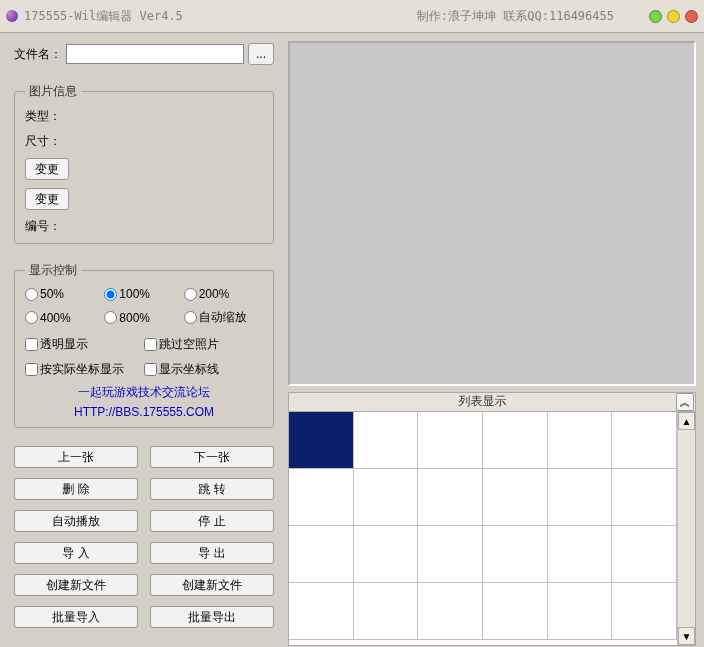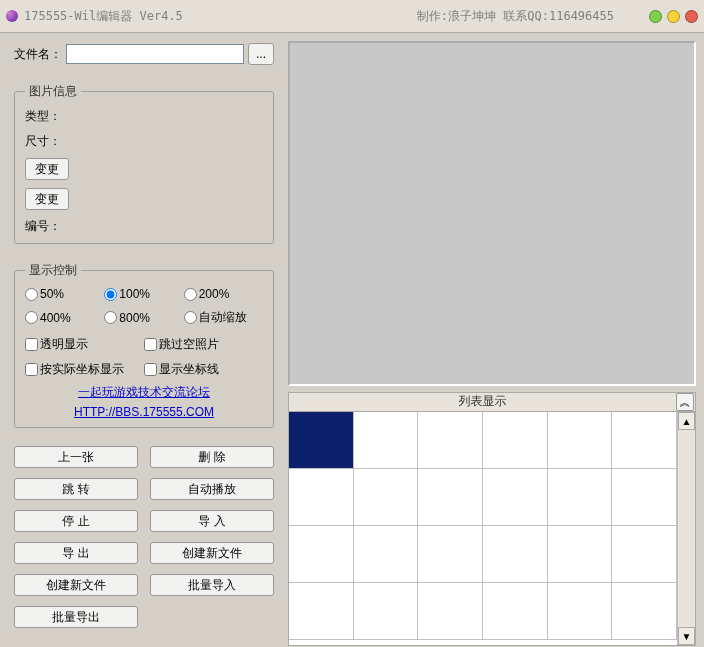--- a/index.html
+++ b/index.html
@@ -15,21 +15,21 @@
 .row { display: flex; align-items: center; gap: 4px; }
 fieldset { border: 1px solid #a0a0a0; border-radius: 3px; padding: 8px 10px; }
 legend { padding: 0 4px; color: #333; }
 .fs-stack { display: flex; flex-direction: column; gap: 8px; }
 input[type=text] { border: 1px solid #7a8a99; height: 20px; padding: 0 3px; background: #fff; font-size: 12px; }
 .file-input { flex: 1; }
 .btn { border: 1px solid #999; border-radius: 3px; background: #f2f2f0; height: 24px; font-size: 12px; cursor: pointer; font-family: inherit; }
 .btn-sm { padding: 2px 6px; height: 22px; }
 .btn-dot { width: 26px; height: 22px; }
 .link-col { display: flex; flex-direction: column; align-items: center; gap: 4px; margin-top: 6px; }
-a { color: #0000cc; text-decoration: underline; cursor: pointer; font-size: 12px; }
+a { color: #0000cc; cursor: pointer; font-size: 12px; }
 .radio-grid { display: grid; grid-template-columns: repeat(3, 1fr); row-gap: 8px; }
 .radio-grid label { display: flex; align-items: center; gap: 2px; }
 .chk-grid { display: grid; grid-template-columns: 1fr 1fr; row-gap: 8px; margin-top: 10px; }
 .chk-grid label { display: flex; align-items: center; gap: 2px; }
 .btn-grid { display: grid; grid-template-columns: 1fr 1fr; gap: 10px 12px; }
 .btn-grid .btn { height: 22px; padding: 0; }
 .preview { flex: 1; border: 2px inset #fff; background: #c8c8c8; margin-bottom: 6px; }
 .list-header { display: flex; align-items: flex-start; background: #e8e4dc; border: 1px solid #aaa; height: 20px; }
 .list-header-title { font-size: 12px; color: #333; }
 .chevron-box { width: 18px; height: 18px; border: 1px solid #999; border-radius: 2px; background: #f5f5f5; display: flex; align-items: center; justify-content: center; font-size: 11px; margin-right: 1px; }
@@ -124,20 +124,21 @@
           </label>
       </div>
       <div class="link-col">
         <a>一起玩游戏技术交流论坛</a>
         <a>HTTP://BBS.175555.COM</a>
       </div>
     </fieldset>
 
     <div class="btn-grid">
       <button class="btn">上一张</button>
+      <button class="btn">下一张</button>
       <button class="btn">删 除</button>
       <button class="btn">跳  转</button>
       <button class="btn">自动播放</button>
       <button class="btn">停  止</button>
       <button class="btn">导  入</button>
       <button class="btn">导  出</button>
       <button class="btn">创建新文件</button>
       <button class="btn">创建新文件</button>
       <button class="btn">批量导入</button>
       <button class="btn">批量导出</button>

